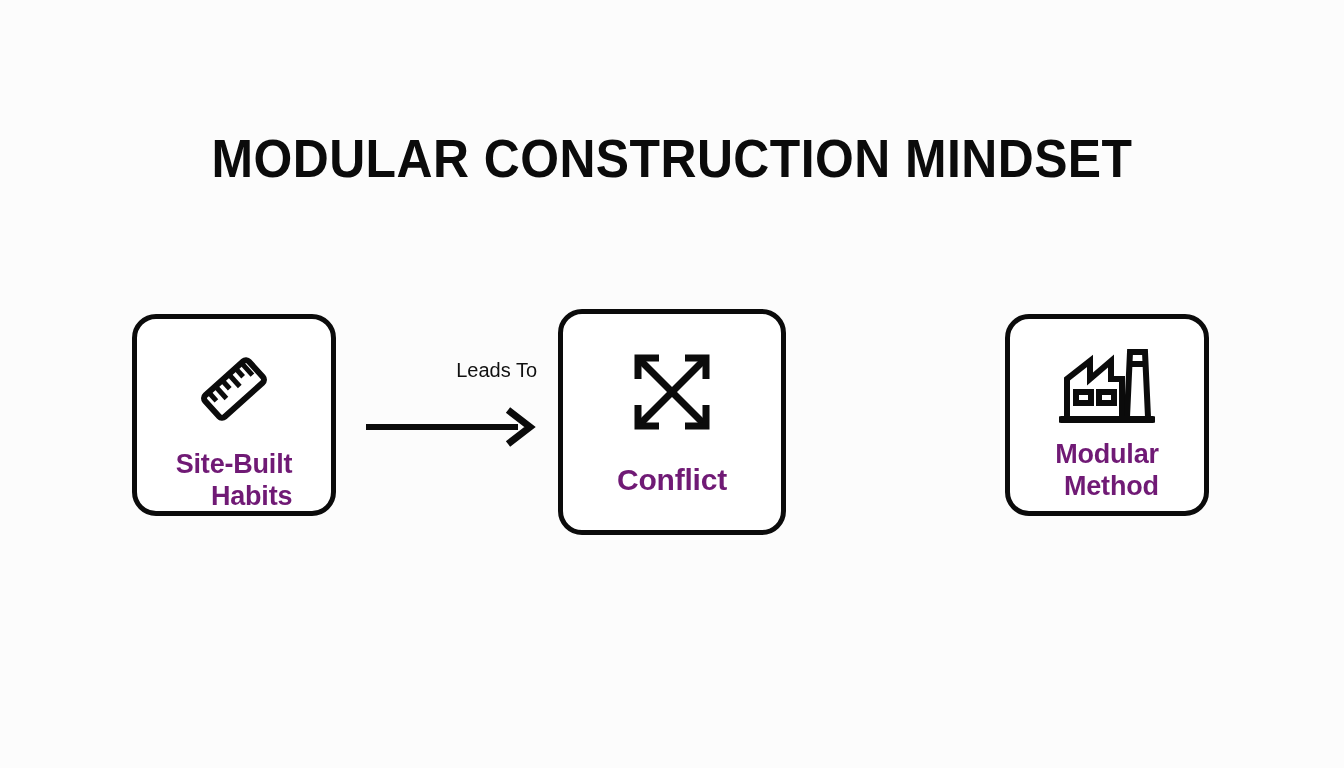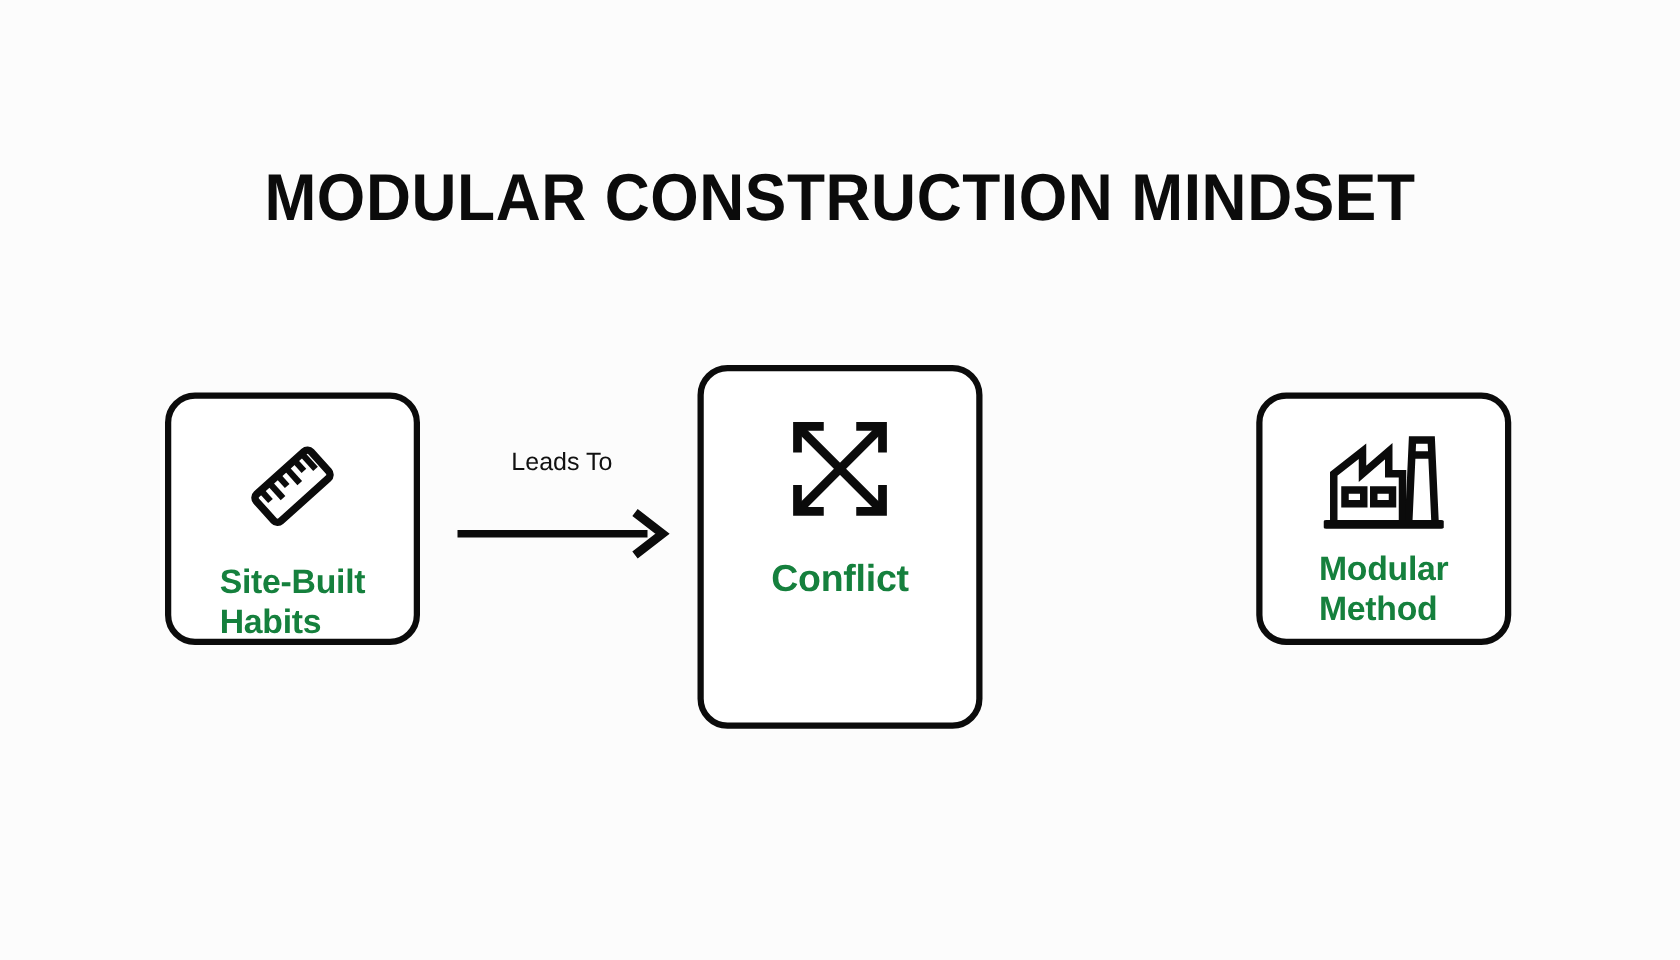--- a/index.html
+++ b/index.html
@@ -50,48 +50,48 @@
     flex-direction: column;
     align-items: center;
     justify-content: flex-start;
   }
   .node-icon {
     display: block;
     margin-top: 22px;
   }
   .node-label {
     margin-top: 8px;
-    text-align: left;
+    text-align: right;
     font-family: "Liberation Sans", sans-serif;
     font-weight: 700;
     font-size: 27px;
     line-height: 1.18;
-    color: #15803d;
+    color: #701a75;
     white-space: pre-line;
     letter-spacing: -0.2px;
   }
 
   #node-0 { left: 132px; top: 314px; width: 204px; height: 202px; }
-  #node-1 { left: 558px; top: 292px; width: 228px; height: 291px; }
+  #node-1 { left: 558px; top: 309px; width: 228px; height: 226px; }
   #node-2 { left: 1005px; top: 314px; width: 204px; height: 202px; }
 
   #node-1 .node-icon { margin-top: 30px; }
   #node-1 .node-label { margin-top: 18px; font-size: 30px; }
 
   
   .connector {
     position: absolute;
     height: 90px;
   }
   .connector-label {
     position: absolute;
     top: 0;
     left: 0;
     width: 100%;
-    text-align: center;
+    text-align: right;
     font-family: "Liberation Sans", sans-serif;
     font-size: 20px;
     font-weight: 400;
     color: #111111;
     line-height: 1;
   }
   .connector svg {
     position: absolute;
     left: 0;
     bottom: 0;

